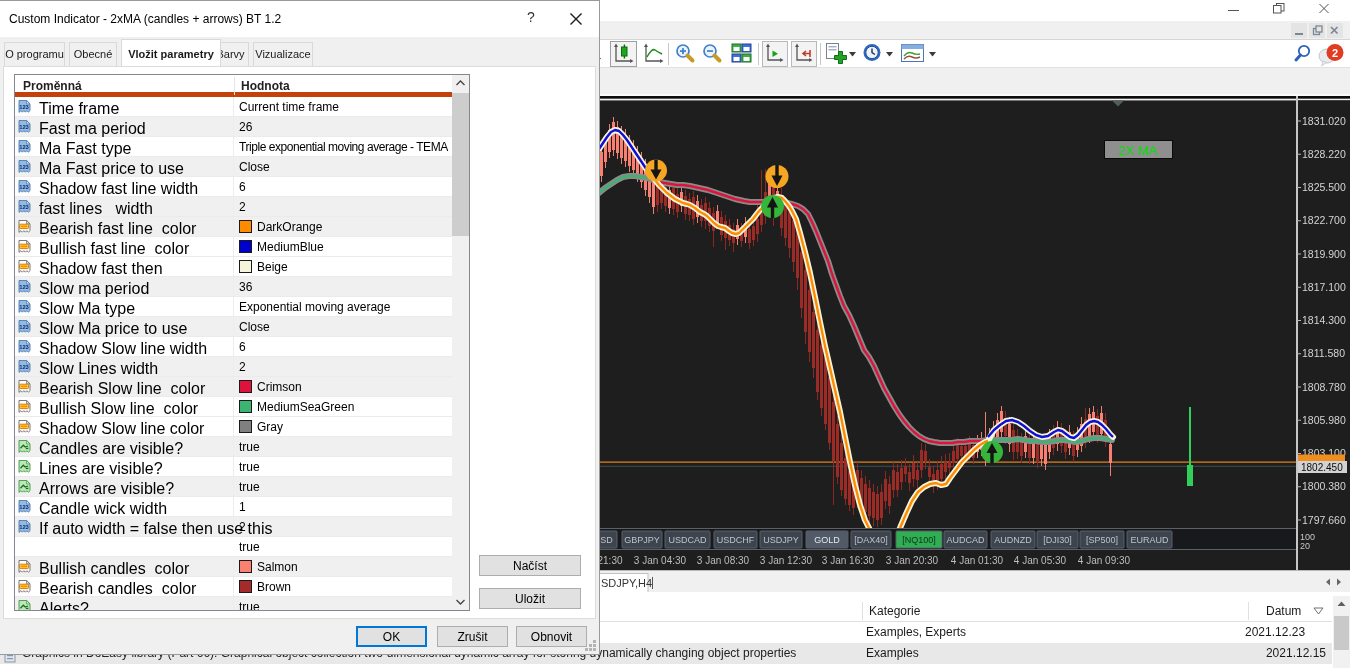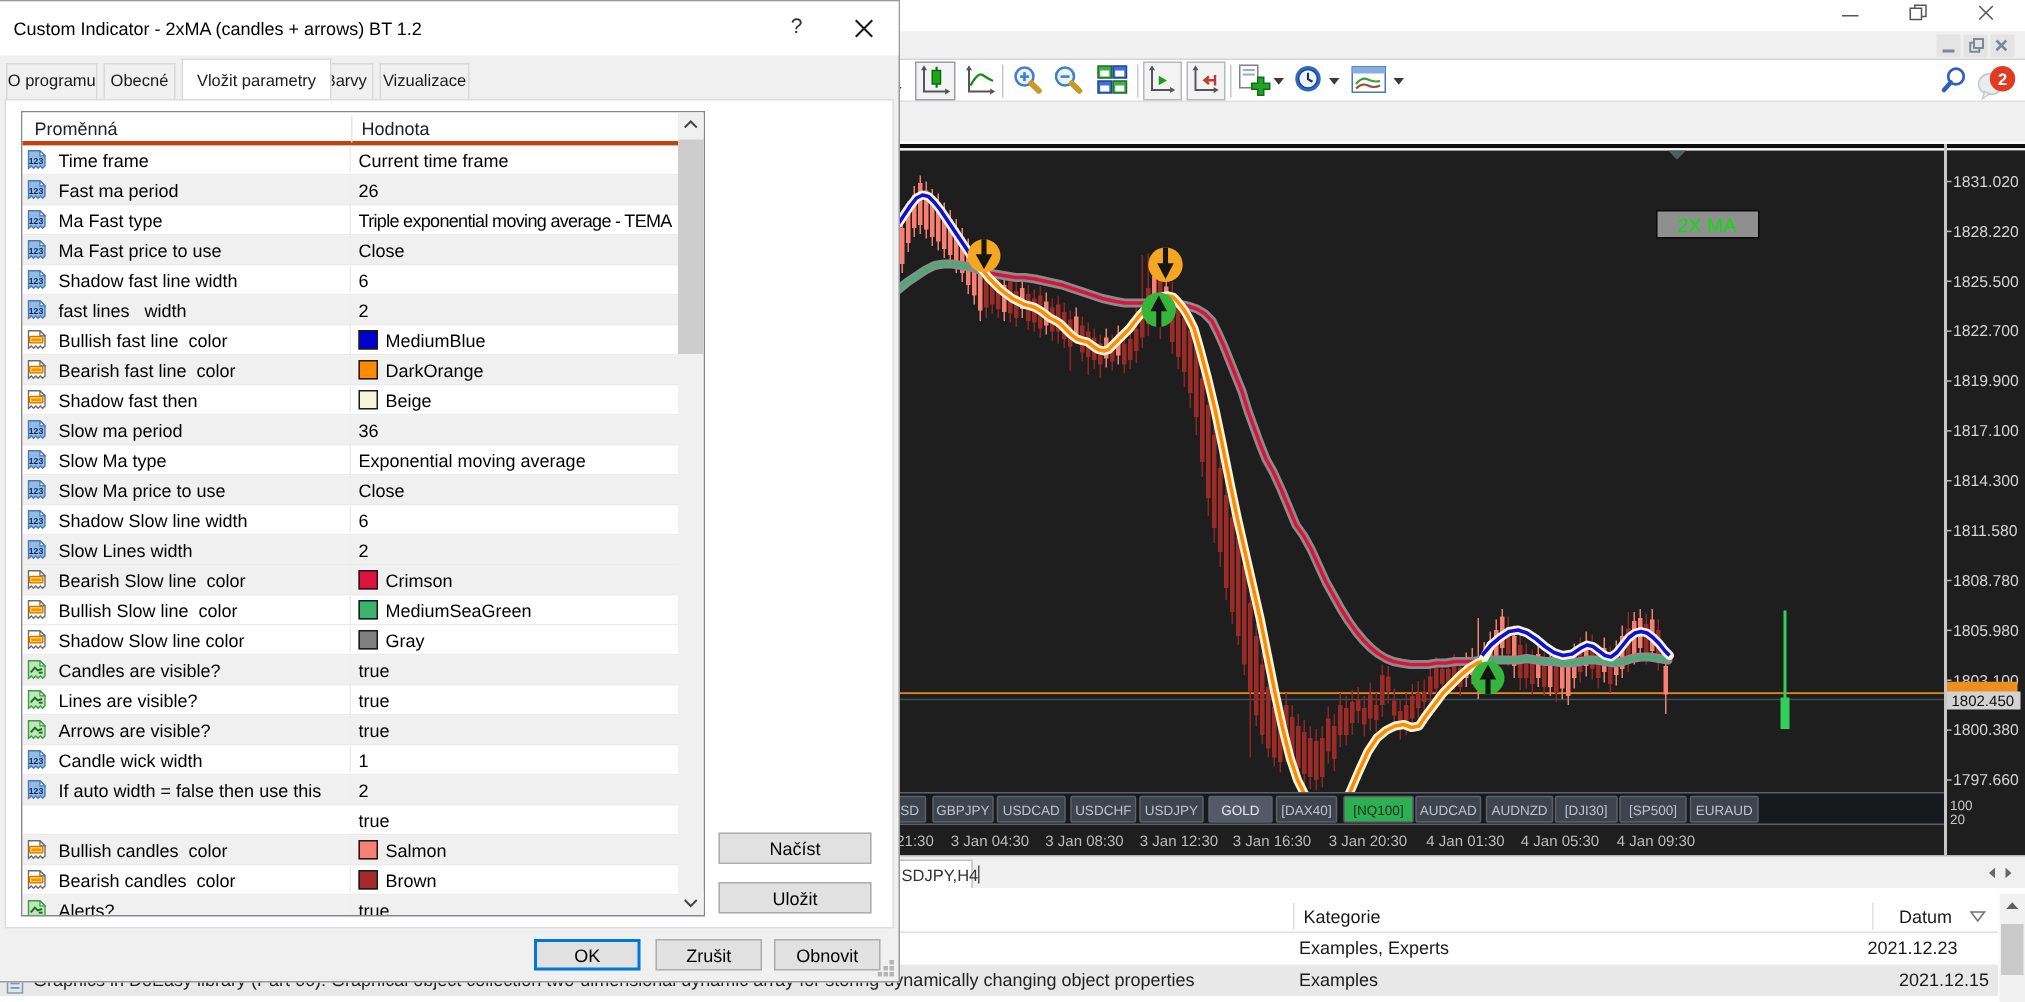--- a/index.html
+++ b/index.html
@@ -18,27 +18,27 @@
 
 #dlg { left:0; top:0; width:600px; height:655px; background:#f0f0f0; border:1px solid #9a9a9a; border-left:none; }
 #dlg-title { position:absolute; left:0; top:0; width:100%; height:36px; background:#ffffff; }
 #dlg-title span.t { position:absolute; left:9px; top:11px; font-size:12px; color:#000; }
 #dlg-q { position:absolute; left:519px; top:8px; width:24px; height:20px; text-align:center; font-size:14px; color:#333; }
 
 .tab { position:absolute; top:41px; height:24px; background:#f0f0f0; border:1px solid #d9d9d9; border-bottom:none; font-size:11px; color:#1a1a1a; text-align:center; padding-top:5px; white-space:nowrap; overflow:hidden; }
 #tab-active { top:38px; height:27px; padding-top:8px; background:#ffffff; z-index:3; }
 #page { position:absolute; left:3px; top:65px; width:593px; height:553px; background:#ffffff; border:1px solid #dcdcdc; }
 #lv { position:absolute; left:10px; top:7px; width:456px; height:537px; border:1px solid #828790; background:#fff; }
-#lv-head { position:absolute; left:0; top:0; width:437px; height:22px; background:#ffffff; border-bottom:3px solid #c2410c; font-size:12px; color:#222; }
+#lv-head { position:absolute; left:0; top:0; width:437px; height:22px; background:#ffffff; border-bottom:5px solid #c2410c; font-size:12px; color:#222;font-weight:bold; }
 #lv-rows { position:absolute; left:0; top:22px; width:437px; height:513px; overflow:hidden; }
 .row { width:437px; height:20px; position:relative; box-shadow:inset 0 -1px 0 #ebebeb; }
 .c1 { position:absolute; left:0; top:0; width:219px; height:20px; border-right:1px solid #ededed; }
 .c2 { position:absolute; left:220px; top:0; width:217px; height:20px; }
 .ric { position:absolute; left:3px; top:3px; width:13px; height:13px; }
-.rnm { position:absolute; left:24px; top:3px; font-size:12px; color:#000; white-space:nowrap; }
+.rnm { position:absolute; left:24px; top:3px; font-size:16px; color:#000; white-space:nowrap; }
 .vt2 { position:absolute; left:4px; top:3px; font-size:12px; color:#000; white-space:nowrap; }
 .sw { position:absolute; left:4px; top:3px; width:13px; height:13px; border:1px solid #1a1a1a; }
 .vt { position:absolute; left:22px; top:3px; font-size:12px; color:#000; white-space:nowrap; }
 #lv-sb { position:absolute; right:0; top:0; width:17px; height:535px; background:#f0f0f0; }
 .sb-btn { position:absolute; left:0; width:17px; height:17px; background:#f0f0f0; color:#505050; }
 .sb-thumb { position:absolute; left:0; top:18px; width:17px; height:143px; background:#cdcdcd; }
 .btn { position:absolute; background:#e1e1e1; border:1px solid #adadad; font-size:12px; color:#000; text-align:center; }
 #grip { position:absolute; right:2px; bottom:2px; width:12px; height:12px; }
 svg { display:block; }
 </style></head>
@@ -533,21 +533,21 @@
 <div class="abs" id="dlg">
   <div id="dlg-title">
     <span class="t">Custom Indicator - 2xMA (candles + arrows) BT 1.2</span>
     <span id="dlg-q">?</span>
     <svg id="dlg-x2" style="position:absolute;left:569px;top:11px" width="14" height="14">
         <path d="M1.5,1.5 L12.5,12.5 M12.5,1.5 L1.5,12.5" stroke="#1a1a1a" stroke-width="1.4"></path>
       </svg>
   </div>
   <div class="tab" style="left:4px;width:61px;">O programu</div>
   <div class="tab" style="left:69px;width:48px;">Obecné</div>
-  <div class="tab" id="tab-active" style="left:121px;width:100px;">Vložit parametry</div>
+  <div class="tab" id="tab-active" style="left:121px;width:100px;font-weight:bold;">Vložit parametry</div>
   <div class="tab" style="left:212px;width:37px;">Barvy</div>
   <div class="tab" style="left:253px;width:60px;">Vizualizace</div>
   <div id="page">
     <div id="lv">
       <div id="lv-head">
         <span style="position:absolute;left:8px;top:4px;">Proměnná</span>
         <span style="position:absolute;left:226px;top:4px;">Hodnota</span>
         <span style="position:absolute;left:219px;top:2px;width:1px;height:18px;background:#e5e5e5;"></span>
       </div>
       <div id="lv-rows">
@@ -634,52 +634,52 @@
                   <path d="M8.6,0.5 V3.9 H12 Z" fill="#e8f1fa" stroke="#4a7ab0" stroke-width="0.8"></path>
                   <text x="6" y="9" font-size="5.8" font-weight="bold" fill="#0d2a66" text-anchor="middle" font-family="Liberation Sans, sans-serif">123</text>
                 </svg>
               </span>
               <span class="rnm">fast lines&nbsp;&nbsp; width</span>
             </div>
             <div class="c2">
               <span class="vt2">2</span>
             </div>
           </div>
-          <div class="row" style="background:#ffffff">
+          <div class="row" style="background:#f0f0f0">
             <div class="c1">
               <span class="ric">
                 <svg width="13" height="13" viewBox="0 0 13 13">
                   <path d="M1,0.5 H8.6 L12,3.9 V10.6 L10.4,12.2 L8.9,10.7 L7.4,12.2 L5.9,10.7 L4.4,12.2 L2.9,10.7 L1,12.4 Z" fill="#ffffff" stroke="#6a6a6a" stroke-width="0.9"></path>
                   <path d="M8.6,0.5 V3.9 H12 Z" fill="#f2f2f2" stroke="#6a6a6a" stroke-width="0.8"></path>
                   <rect x="1.6" y="4.2" width="9" height="4.4" rx="1" fill="#ffcf40" stroke="#cd7300" stroke-width="0.9"></rect>
                   <rect x="2.8" y="5.6" width="6.6" height="1.7" rx="0.8" fill="#ff9000"></rect>
                 </svg>
               </span>
-              <span class="rnm">Bullish fast line&nbsp; color</span>
-            </div>
-            <div class="c2">
-              <span class="sw" style="background:#0000CD"></span>
-              <span class="vt">MediumBlue</span>
-            </div>
-          </div>
-          <div class="row" style="background:#f0f0f0">
+              <span class="rnm">Bearish fast line&nbsp; color</span>
+            </div>
+            <div class="c2">
+              <span class="sw" style="background:#FF8C00"></span>
+              <span class="vt">DarkOrange</span>
+            </div>
+          </div>
+          <div class="row" style="background:#ffffff">
             <div class="c1">
               <span class="ric">
                 <svg width="13" height="13" viewBox="0 0 13 13">
                   <path d="M1,0.5 H8.6 L12,3.9 V10.6 L10.4,12.2 L8.9,10.7 L7.4,12.2 L5.9,10.7 L4.4,12.2 L2.9,10.7 L1,12.4 Z" fill="#ffffff" stroke="#6a6a6a" stroke-width="0.9"></path>
                   <path d="M8.6,0.5 V3.9 H12 Z" fill="#f2f2f2" stroke="#6a6a6a" stroke-width="0.8"></path>
                   <rect x="1.6" y="4.2" width="9" height="4.4" rx="1" fill="#ffcf40" stroke="#cd7300" stroke-width="0.9"></rect>
                   <rect x="2.8" y="5.6" width="6.6" height="1.7" rx="0.8" fill="#ff9000"></rect>
                 </svg>
               </span>
-              <span class="rnm">Bearish fast line&nbsp; color</span>
-            </div>
-            <div class="c2">
-              <span class="sw" style="background:#FF8C00"></span>
-              <span class="vt">DarkOrange</span>
+              <span class="rnm">Bullish fast line&nbsp; color</span>
+            </div>
+            <div class="c2">
+              <span class="sw" style="background:#0000CD"></span>
+              <span class="vt">MediumBlue</span>
             </div>
           </div>
           <div class="row" style="background:#ffffff">
             <div class="c1">
               <span class="ric">
                 <svg width="13" height="13" viewBox="0 0 13 13">
                   <path d="M1,0.5 H8.6 L12,3.9 V10.6 L10.4,12.2 L8.9,10.7 L7.4,12.2 L5.9,10.7 L4.4,12.2 L2.9,10.7 L1,12.4 Z" fill="#ffffff" stroke="#6a6a6a" stroke-width="0.9"></path>
                   <path d="M8.6,0.5 V3.9 H12 Z" fill="#f2f2f2" stroke="#6a6a6a" stroke-width="0.8"></path>
                   <rect x="1.6" y="4.2" width="9" height="4.4" rx="1" fill="#ffcf40" stroke="#cd7300" stroke-width="0.9"></rect>
                   <rect x="2.8" y="5.6" width="6.6" height="1.7" rx="0.8" fill="#ff9000"></rect>

